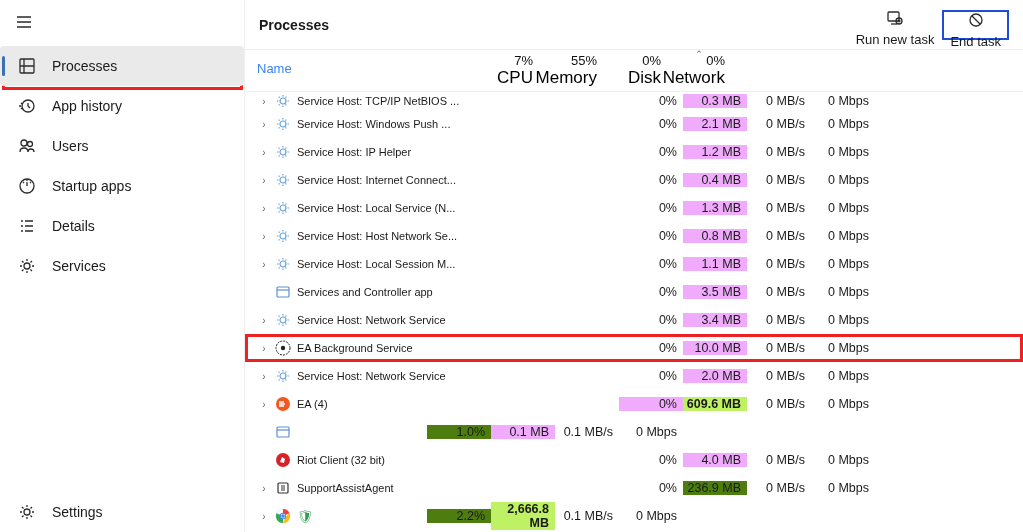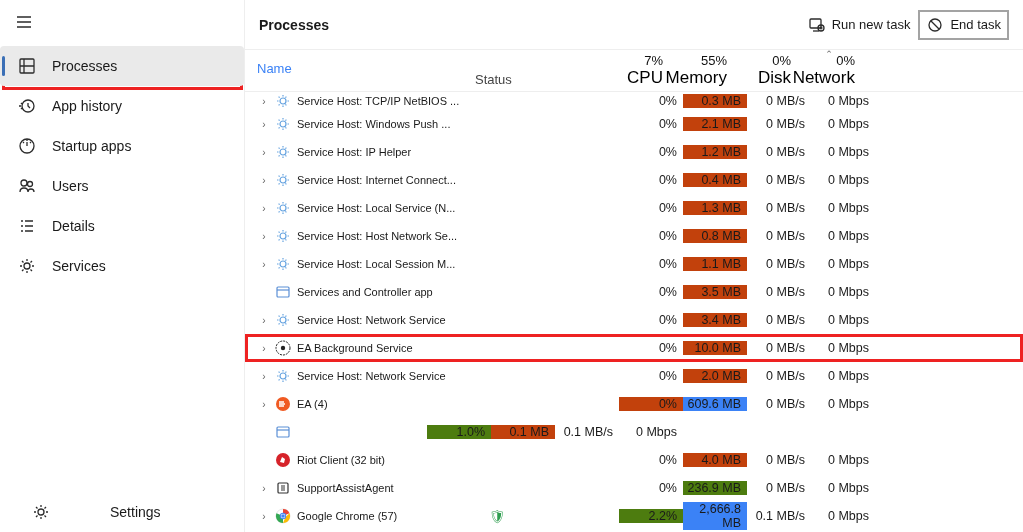--- a/index.html
+++ b/index.html
@@ -46,41 +46,41 @@
     content:"";
     position:absolute; left:2px; top:10px; bottom:10px;
     width:3px; background:#3b6fb6; border-radius:2px;
   }
   .nav-highlight {
     position:absolute; left:2px; top:50px; width:241px; height:40px;
     border:3px solid #e22; pointer-events:none;
   }
   .sidebar-spacer { flex:1; }
   .settings-row {
-    height:40px; display:flex; align-items:center; padding-left:32px;gap:44px;
+    height:40px; display:flex; align-items:center; padding-left:18px;
   }
   .settings-row .nav-label{margin-left:16px;font-size:14px;}
   .icon { width:18px; height:18px; display:inline-flex; align-items:center; justify-content:center; color:#2b2b2b; }
   .icon svg { width:18px; height:18px; stroke:#2b2b2b; stroke-width:1.3; fill:none; }
 
   
   .main { flex:1; display:flex; flex-direction:column; position:relative; }
   .header {
     height:50px; display:flex; align-items:center; padding:0 14px;
     border-bottom:1px solid #eee;
   }
   .header-title { font-weight:600; font-size:14px; }
   .header-spacer { flex:1; }
   .hdr-btn {
     height:30px; display:flex; align-items:center; gap:6px;
-    padding:0 8px; font-size:13px; cursor:pointer;
+    padding:0 8px; font-size:13px; cursor:pointer;flex-direction:column;
   }
   .hdr-btn .icon svg{width:16px;height:16px;}
   .endtask-highlight {
-    border:2px solid #a3a3a3; padding:0 6px;
+    border:2px solid #1d4ed8; padding:0 6px;
   }
 
   
   .thead {
     display:flex; height:42px; border-bottom:1px solid #eee; align-items:stretch;
     padding-left:12px;
   }
   .th { display:flex; flex-direction:column; justify-content:center; }
   .th-name { width:218px; justify-content:center; padding-bottom:4px; color:#3b82f6;}
   .th-status { width:130px; justify-content:flex-end; padding-bottom:4px; color:#444;}
@@ -104,23 +104,23 @@
   }
   .proc-icon svg{width:16px;height:16px;}
   .proc-name {
     flex:0 0 192px; white-space:nowrap; overflow:hidden; text-overflow:ellipsis;
     font-size:11px;
   }
   .status-col{width:130px;}
   .mcell{
     width:64px; text-align:right; padding-right:6px; font-size:12.5px;
   }
-  .heat1{background:#c2410c;}
+  .heat1{background:#f0abfc;}
   .heat2{background:#4d7c0f;}
-  .heat3{background:#3b82f6;}
+  .heat3{background:#bef264;font-weight:bold;}
   .row-highlight{
     position:absolute; left:0; right:0; height:28px;
     border:3px solid #e22; pointer-events:none;
   }
   .shield{color:#2e9e4f;margin-right:2px;}
   
   .gear-svg circle{stroke:#66a3e0;}
   .gear-svg path{stroke:#66a3e0;}
 </style>
 </head>
@@ -150,35 +150,35 @@
         <svg viewBox="0 0 18 18">
             <circle cx="10" cy="9" r="6"></circle>
             <path d="M10 6v3l2 2M3 9H1M3 6l1 1M3 12l1-1"></path>
           </svg>
       </span>
       <span class="nav-label">App history</span>
     </div>
     <div class="nav-item">
       <span class="icon">
         <svg viewBox="0 0 18 18">
-            <circle cx="9" cy="9" r="7"></circle>
-            <path d="M9 5v4M9 2v2M5 5l1 1M13 5l-1 1"></path>
-          </svg>
-      </span>
-      <span class="nav-label">Startup apps</span>
-    </div>
-    <div class="nav-item">
-      <span class="icon">
-        <svg viewBox="0 0 18 18">
             <circle cx="6" cy="6" r="3"></circle>
             <circle cx="12" cy="7" r="2.5"></circle>
             <path d="M2 15c0-3 2-4 4-4s4 1 4 4M10 15c0-2 1.5-3 3-3s3 1 3 3"></path>
           </svg>
       </span>
       <span class="nav-label">Users</span>
+    </div>
+    <div class="nav-item">
+      <span class="icon">
+        <svg viewBox="0 0 18 18">
+            <circle cx="9" cy="9" r="7"></circle>
+            <path d="M9 5v4M9 2v2M5 5l1 1M13 5l-1 1"></path>
+          </svg>
+      </span>
+      <span class="nav-label">Startup apps</span>
     </div>
     <div class="nav-item">
       <span class="icon">
         <svg viewBox="0 0 18 18">
             <path d="M3 4h2M7 4h8M3 9h2M7 9h8M3 14h2M7 14h8"></path>
           </svg>
       </span>
       <span class="nav-label">Details</span>
     </div>
     <div class="nav-item">
@@ -226,23 +226,20 @@
           </svg>
       </span>
       <span>End task</span>
     </div>
   </div>
 
   <div class="thead">
     <div class="th th-name">
         <span>Name</span>
       </div>
-    <div class="th th-status">
-        <span>Status</span>
-      </div>
     <div class="th th-metric">
       <span class="pct">7%</span>
         <span class="lbl">CPU</span>
     </div>
     <div class="th th-metric">
       <span class="pct">55%</span>
         <span class="lbl">Memory</span>
     </div>
     <div class="th th-metric">
       <span class="pct">0%</span>
@@ -487,21 +484,20 @@
           <svg viewBox="0 0 16 16">
             <circle cx="8" cy="8" r="7" fill="#fff" stroke="#ccc" stroke-width="0.5"></circle>
             <path d="M8 1a7 7 0 016.5 4.3L8 8z" fill="#ea4335"></path>
             <path d="M14.5 5.3A7 7 0 018 15l2.5-6z" fill="#fbbc05"></path>
             <path d="M8 15A7 7 0 011.5 5.3L8 8z" fill="#34a853"></path>
             <circle cx="8" cy="8" r="3.2" fill="#4285f4"></circle>
             <circle cx="8" cy="8" r="2.2" fill="#fff"></circle>
             <circle cx="8" cy="8" r="1.8" fill="#4285f4"></circle>
           </svg>
         </span>
-        <span class="proc-name">Google Chrome (57)</span>
         <span class="status-col"><span class="shield">🛡</span></span>
         <span class="mcell heat2">2.2%</span>
         <span class="mcell heat3">2,666.8 MB</span>
         <span class="mcell ">0.1 MB/s</span>
         <span class="mcell">0 Mbps</span>
       </div>
     </div>
 </div>
 
 </body></html>

